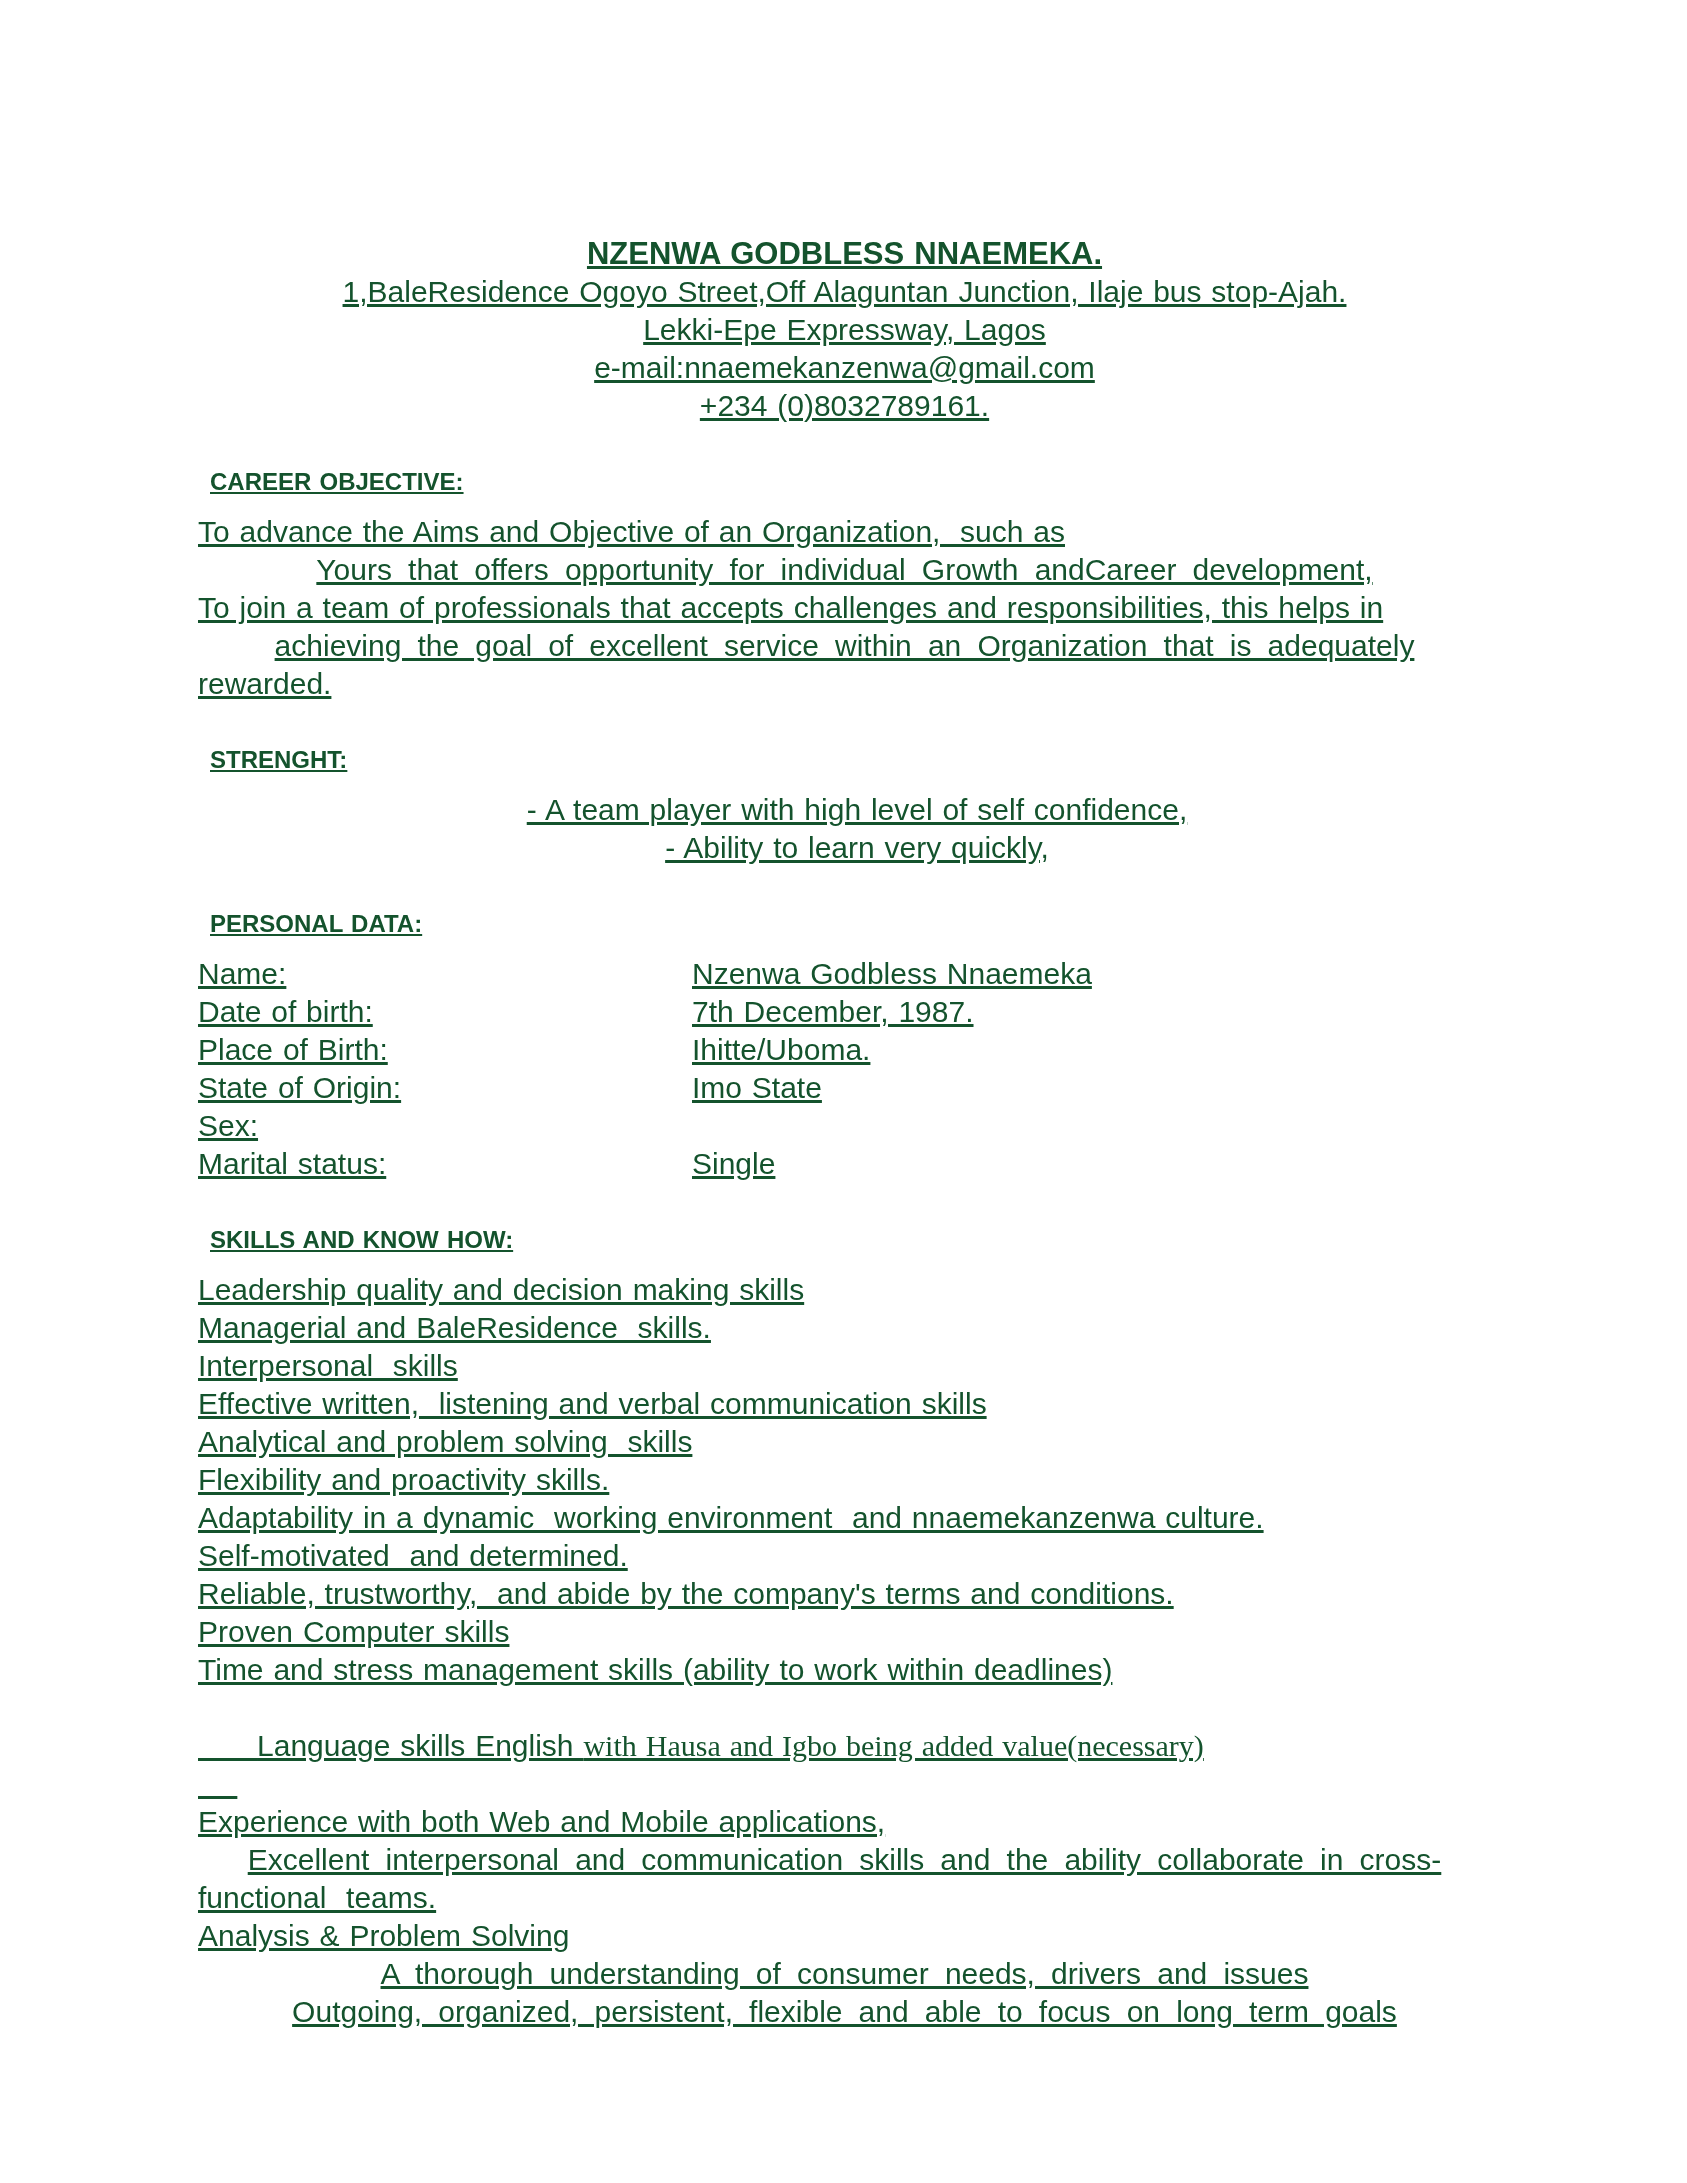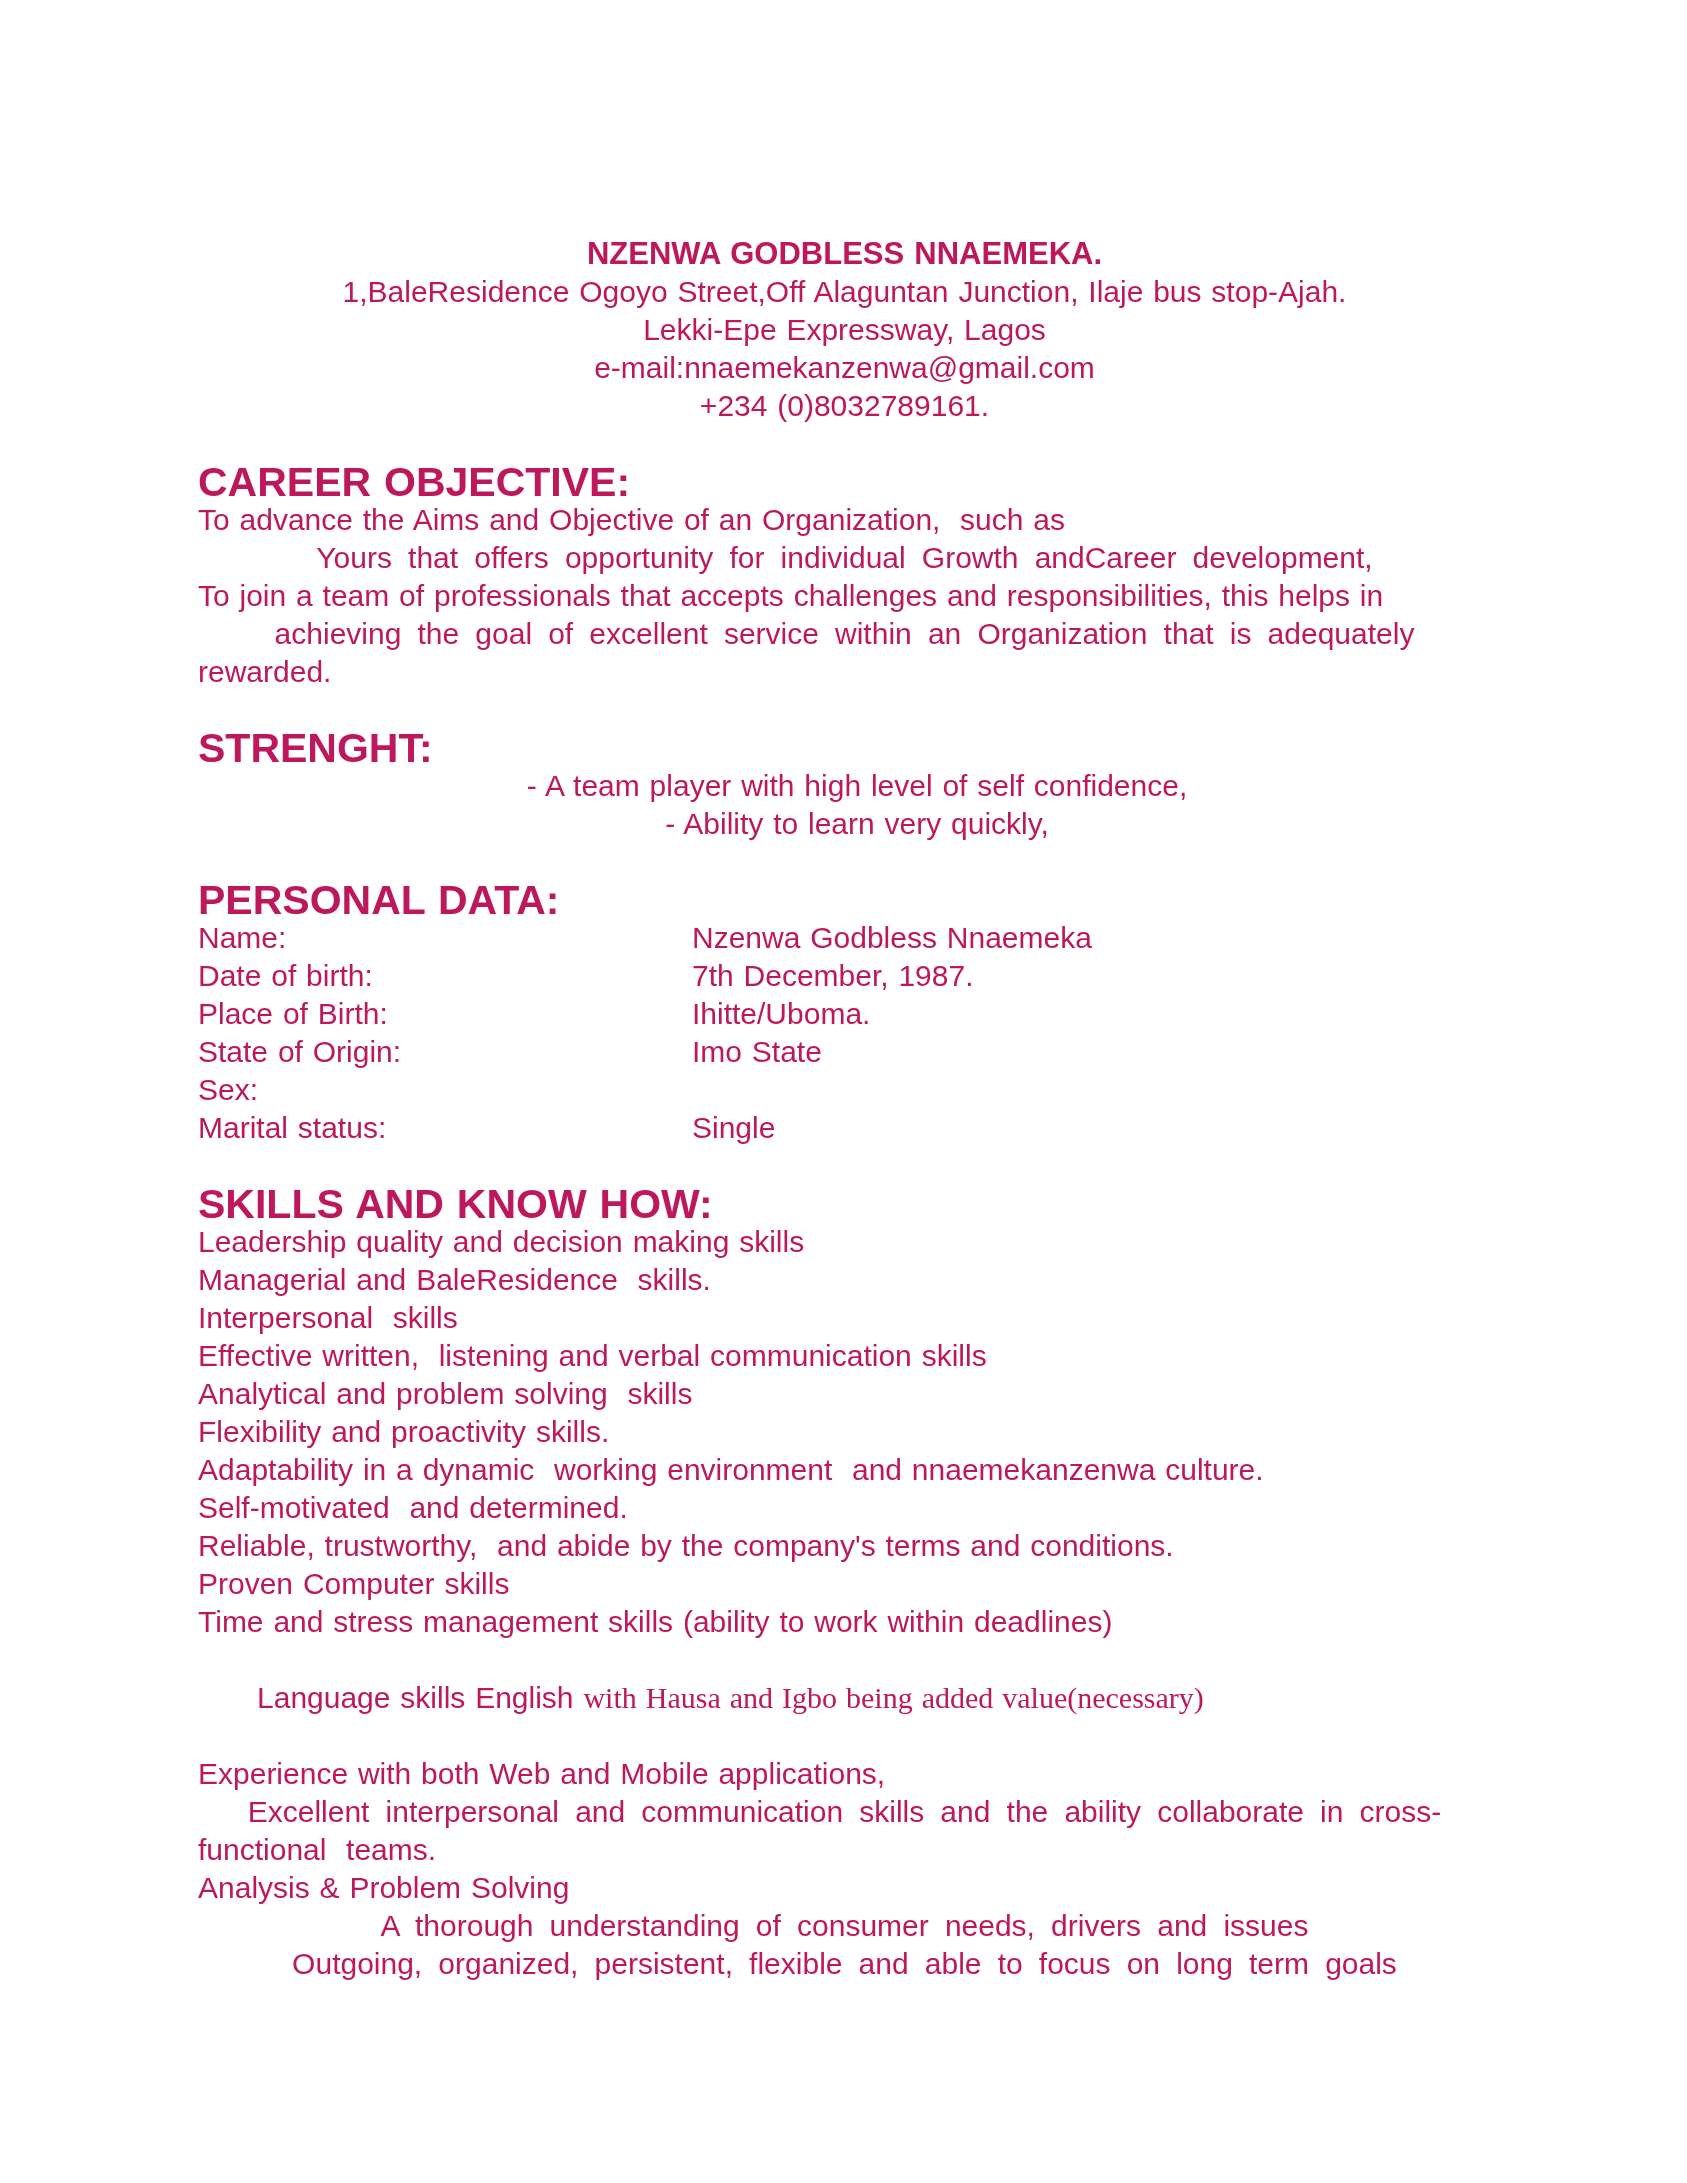--- a/index.html
+++ b/index.html
@@ -5,44 +5,45 @@
   html, body {
     margin: 0;
     padding: 0;
     background: #ffffff;
   }
   .page {
     position: relative;
     width: 1687px;
     height: 2183px;
     background: #ffffff;
-    color: #be185d;
+    color: #14532d;
     font-family: "Liberation Sans", "DejaVu Sans", sans-serif;
     font-size: 30px;
     line-height: 38px;
     box-sizing: border-box;
     padding: 235px 196px 0 198px;
     overflow: hidden;
     word-spacing: 0.05em;
+    text-decoration: underline;
   }
   .doc-header {
     text-align: center;
   }
   .doc-header .name {
     font-weight: bold;
     font-size: 31px;
   }
   section {
     margin-top: 38px;
   }
   h2 {
-    margin: 0;
+    margin: 12px;
     padding: 0;
     font-family: inherit;
-    font-size: 41px;
+    font-size: 24px;
     font-weight: bold;
     line-height: 38px;
   }
   .line {
     white-space: pre-wrap;
   }
   .wsx {
     word-spacing: 0.26em;
     text-align: center;
   }

